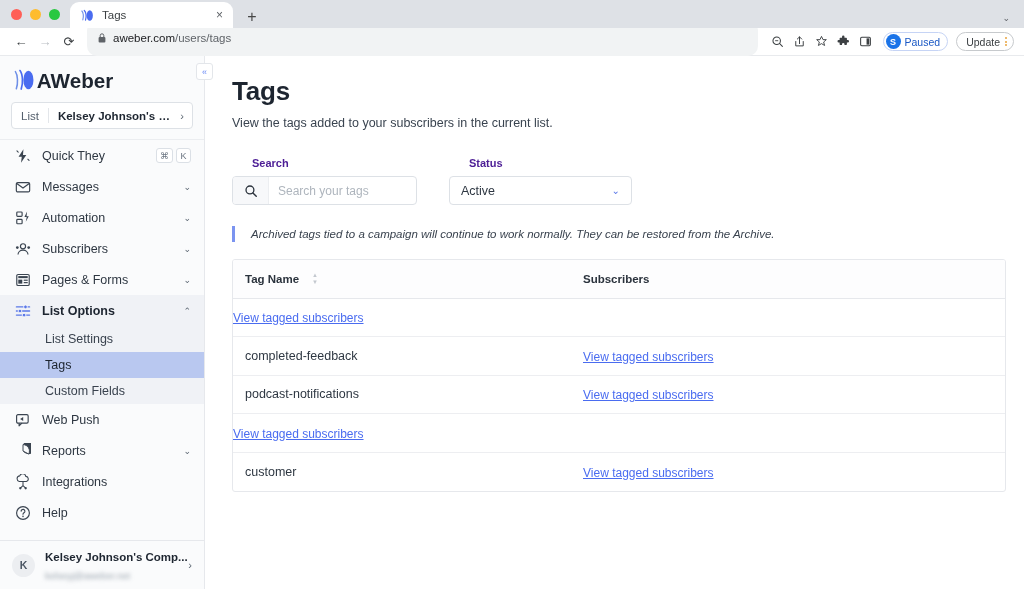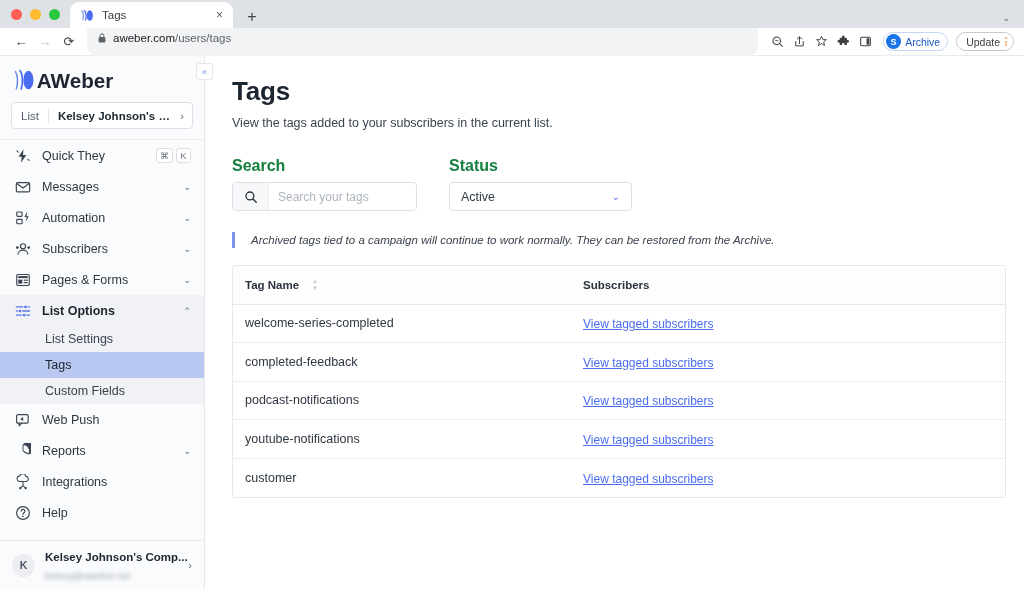--- a/index.html
+++ b/index.html
@@ -174,21 +174,21 @@
 
   
   .main { flex: 1; padding: 20px 23px 0 27px; min-width: 0; overflow: hidden; }
   .page-title {
     font-size: 26px; font-weight: 700; color: #1d2530; letter-spacing: -0.2px;
   }
   .page-sub { font-size: 12.5px; color: #3a4450; margin-top: 9px; }
 
   .filters { display: flex; gap: 32px; margin-top: 27px; }
   .field-label {
-    font-size: 16px; font-weight: 700; color: #15803d; margin-bottom: 7px;
+    font-size: 11px; font-weight: 700; color: #4c1d95; margin-bottom: 7px; margin-left: 20px;
   }
   .search-wrap {
     width: 185px; height: 29px; border: 1px solid #dde1e6;
     border-radius: 4px; background: #fff; display: flex; align-items: center;
     overflow: hidden;
   }
   .search-ico {
     width: 36px; height: 100%; background: #f7f8fa;
     display: flex; align-items: center; justify-content: center;
     border-right: 1px solid #eceef1; flex: none; color: #2b333d;
@@ -306,21 +306,21 @@
       <div class="tb-icon">
         <svg width="13" height="13" viewBox="0 0 16 16">
             <rect x="2" y="2.8" width="12" height="10.4" rx="1.4" stroke="#3c4043" stroke-width="1.3" fill="none"></rect>
             <rect x="9.3" y="4.1" width="3.4" height="7.8" fill="#3c4043"></rect>
           </svg>
       </div>
     </div>
 
     <div class="profile-pill">
       <span class="profile-av">S</span>
-      <span class="profile-txt">Archive</span>
+      <span class="profile-txt">Paused</span>
     </div>
 
     <div class="update-btn">
       <span class="update-txt">Update</span>
       <span class="kebab">
           <i></i>
           <i></i>
           <i></i>
         </span>
     </div>
@@ -526,39 +526,37 @@
             <span>Tag Name</span>
             <span class="sort-ico">
                 <span>▲</span>
                 <span>▼</span>
               </span>
           </div>
           <div class="th-subs">Subscribers</div>
         </div>
 
         <div class="tr">
-          <div class="td-name">welcome-series-completed</div>
           <div class="td-subs">
             <a class="tag-link" href="#">View tagged subscribers</a>
           </div>
         </div>
         <div class="tr">
           <div class="td-name">completed-feedback</div>
           <div class="td-subs">
             <a class="tag-link" href="#">View tagged subscribers</a>
           </div>
         </div>
         <div class="tr">
           <div class="td-name">podcast-notifications</div>
           <div class="td-subs">
             <a class="tag-link" href="#">View tagged subscribers</a>
           </div>
         </div>
         <div class="tr">
-          <div class="td-name">youtube-notifications</div>
           <div class="td-subs">
             <a class="tag-link" href="#">View tagged subscribers</a>
           </div>
         </div>
         <div class="tr">
           <div class="td-name">customer</div>
           <div class="td-subs">
             <a class="tag-link" href="#">View tagged subscribers</a>
           </div>
         </div>

